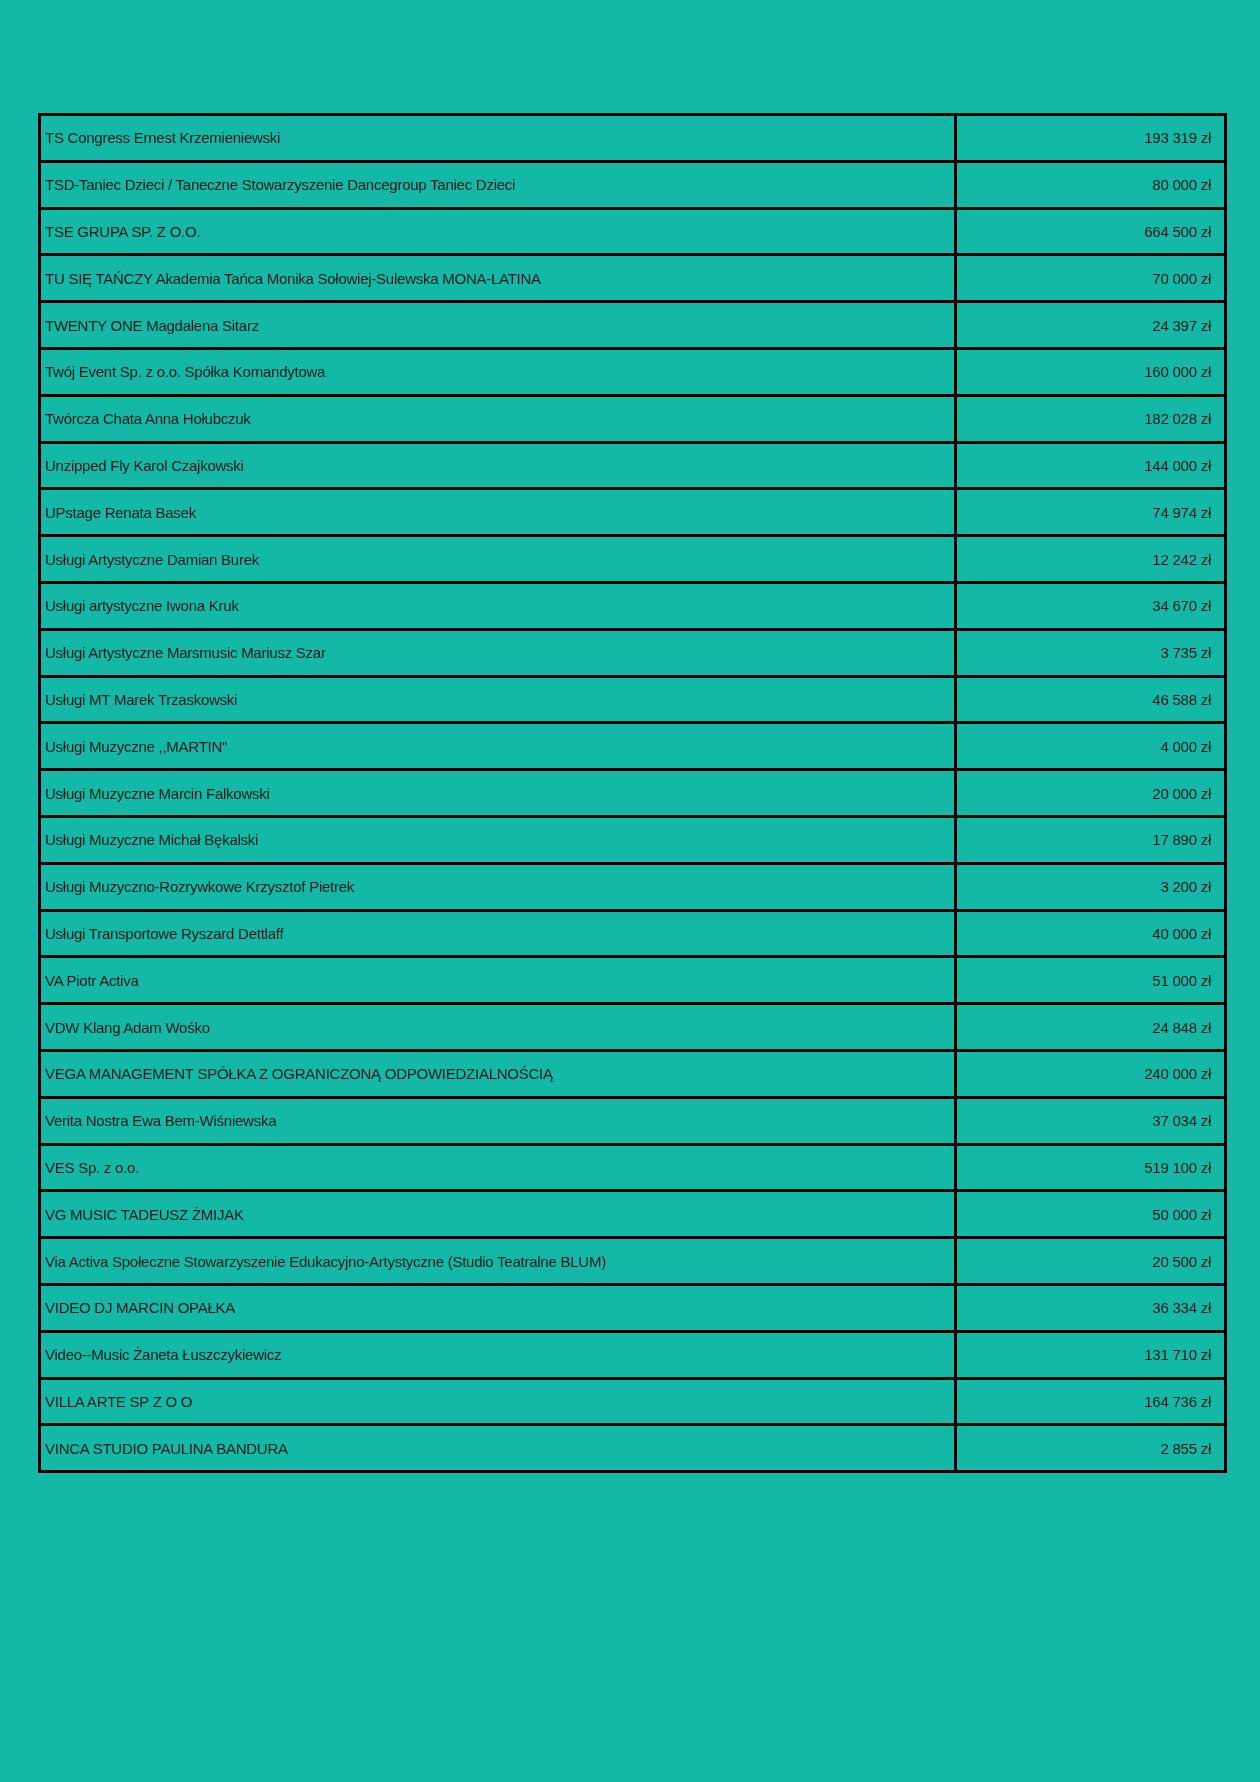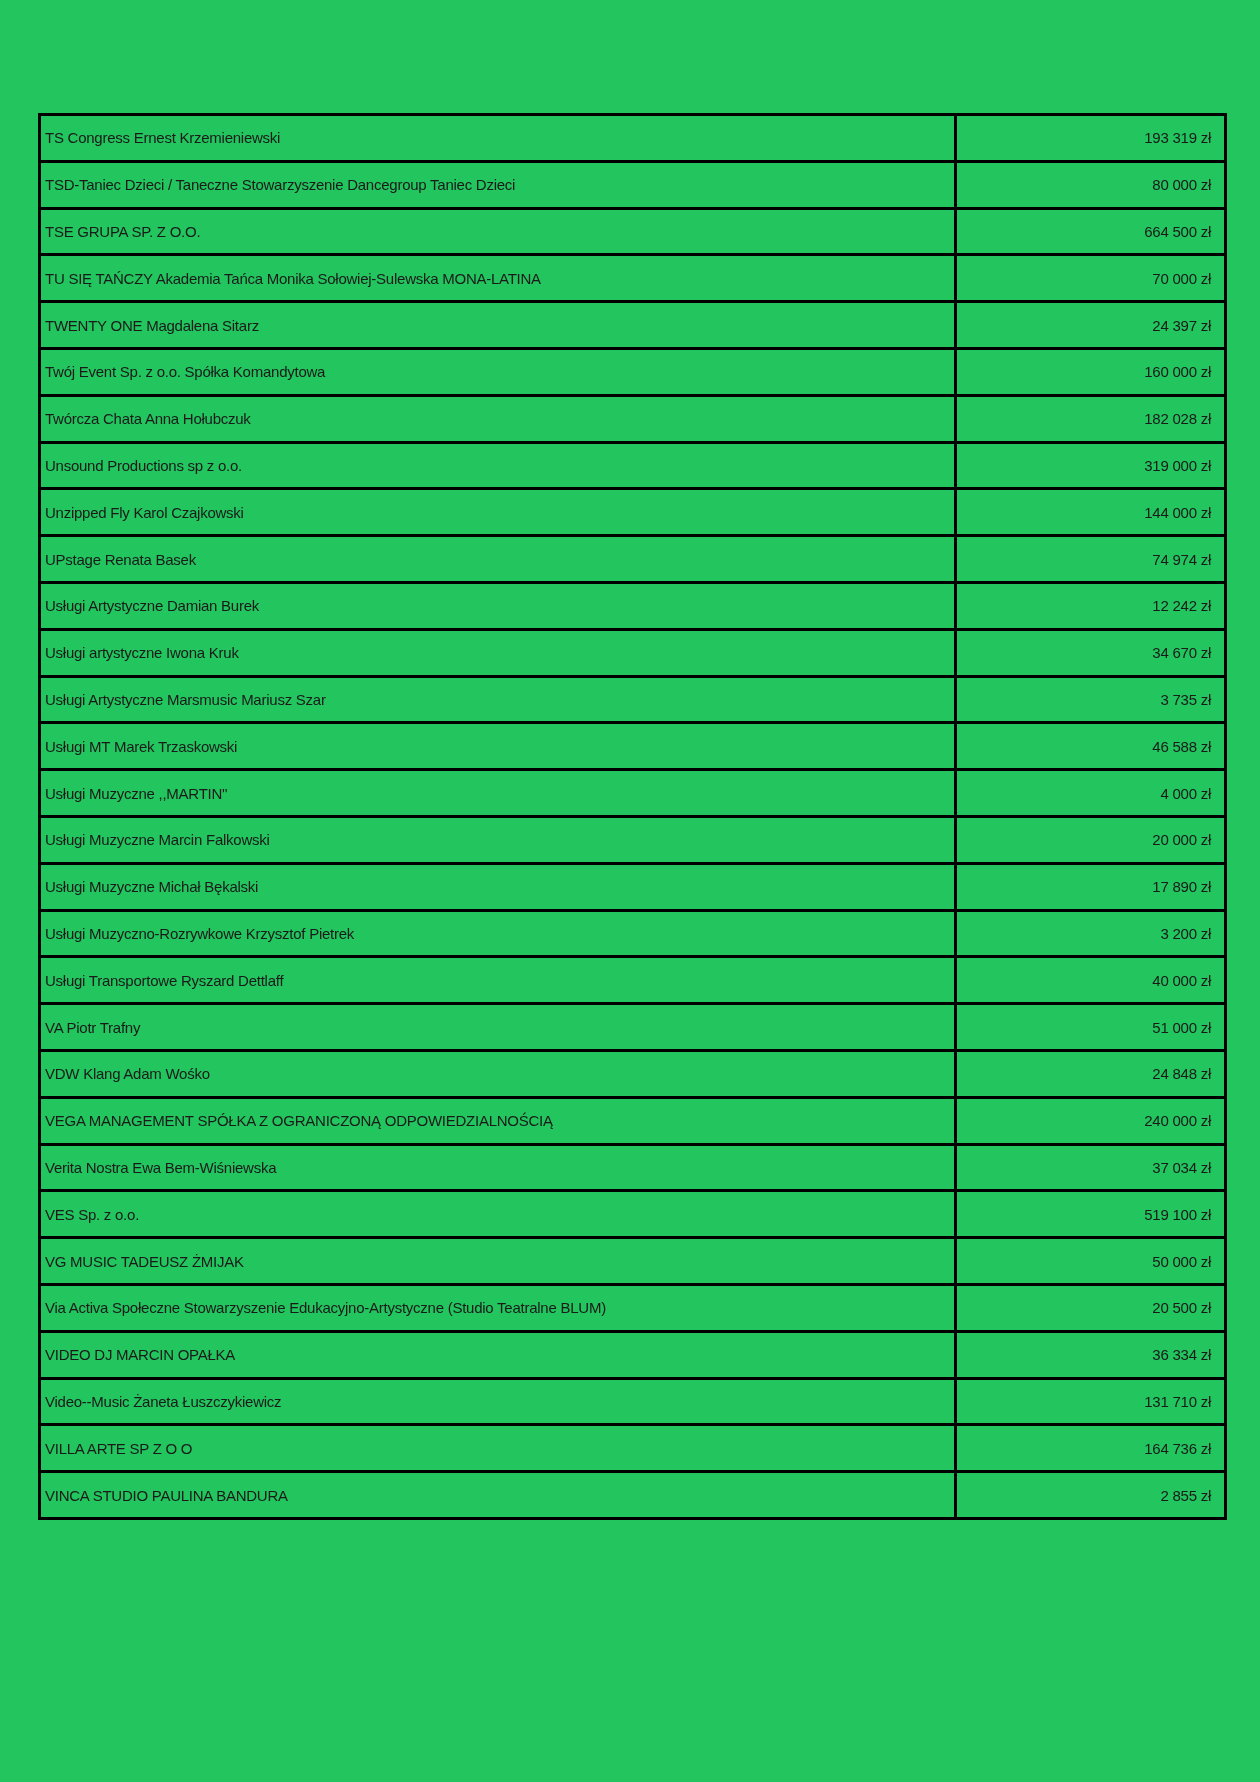--- a/index.html
+++ b/index.html
@@ -13,21 +13,21 @@
       position: relative;
       overflow: hidden;
       font-family: "Liberation Sans", sans-serif;
       color: #1a1a1a;
     }
     .page {
       position: absolute;
       left: 0; top: 0;
       width: 1260px;
       height: 1782px;
-      background: #22c55e;
+      background: #14b8a6;
     }
     table.grants {
       position: absolute;
       left: 38px;
       top: 113px;
       width: 1186px;
       border-collapse: collapse;
       table-layout: fixed;
       border: 3px solid #000;
     }
@@ -87,24 +87,20 @@
         </tr>
         <tr>
           <td class="name">Twój Event Sp. z o.o. Spółka Komandytowa</td>
           <td class="amount">160 000 zł</td>
         </tr>
         <tr>
           <td class="name">Twórcza Chata Anna Hołubczuk</td>
           <td class="amount">182 028 zł</td>
         </tr>
         <tr>
-          <td class="name">Unsound Productions sp z o.o.</td>
-          <td class="amount">319 000 zł</td>
-        </tr>
-        <tr>
           <td class="name">Unzipped Fly Karol Czajkowski</td>
           <td class="amount">144 000 zł</td>
         </tr>
         <tr>
           <td class="name">UPstage Renata Basek</td>
           <td class="amount">74 974 zł</td>
         </tr>
         <tr>
           <td class="name">Usługi Artystyczne Damian Burek</td>
           <td class="amount">12 242 zł</td>
@@ -135,21 +131,21 @@
         </tr>
         <tr>
           <td class="name">Usługi Muzyczno-Rozrywkowe Krzysztof Pietrek</td>
           <td class="amount">3 200 zł</td>
         </tr>
         <tr>
           <td class="name">Usługi Transportowe Ryszard Dettlaff</td>
           <td class="amount">40 000 zł</td>
         </tr>
         <tr>
-          <td class="name">VA Piotr Trafny</td>
+          <td class="name">VA Piotr Activa</td>
           <td class="amount">51 000 zł</td>
         </tr>
         <tr>
           <td class="name">VDW Klang Adam Wośko</td>
           <td class="amount">24 848 zł</td>
         </tr>
         <tr>
           <td class="name">VEGA MANAGEMENT SPÓŁKA Z OGRANICZONĄ ODPOWIEDZIALNOŚCIĄ</td>
           <td class="amount">240 000 zł</td>
         </tr>

